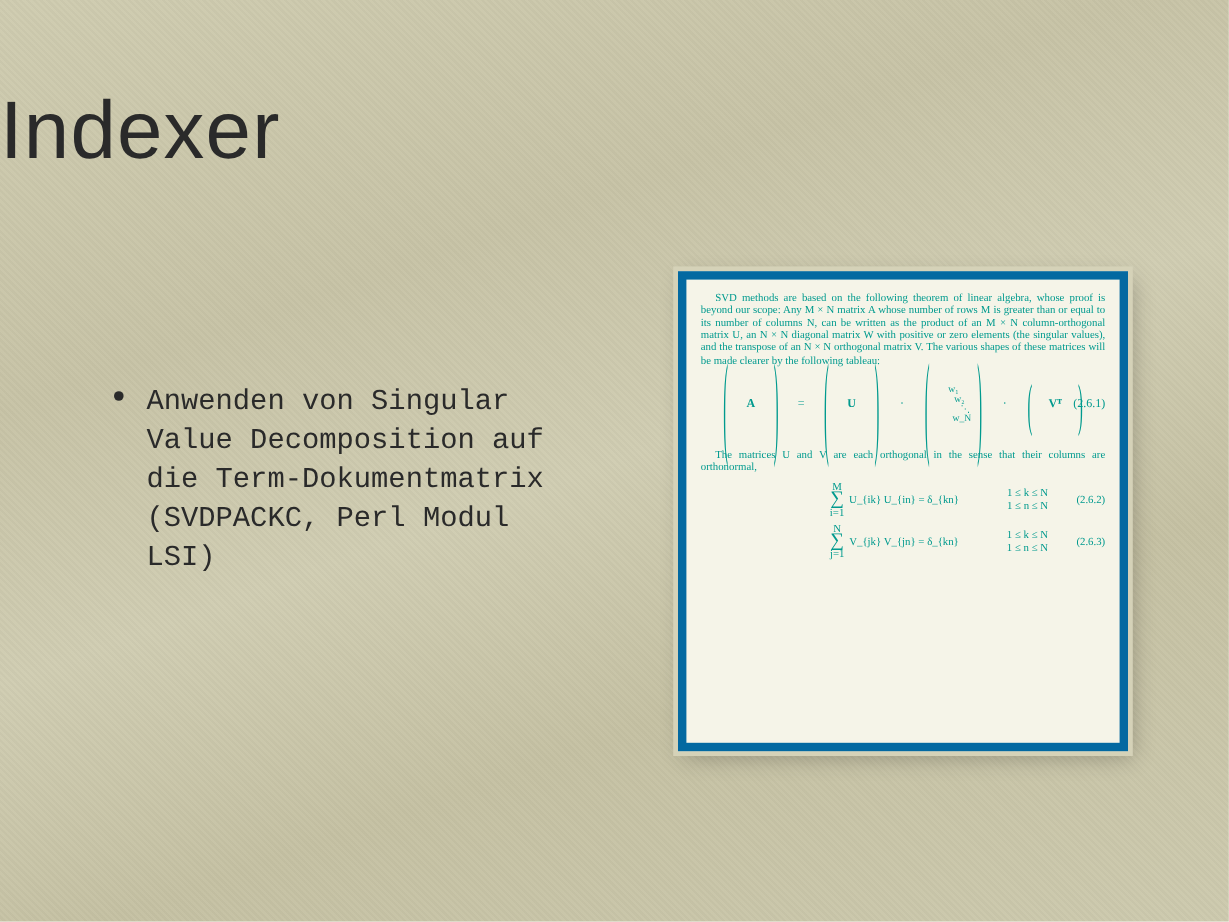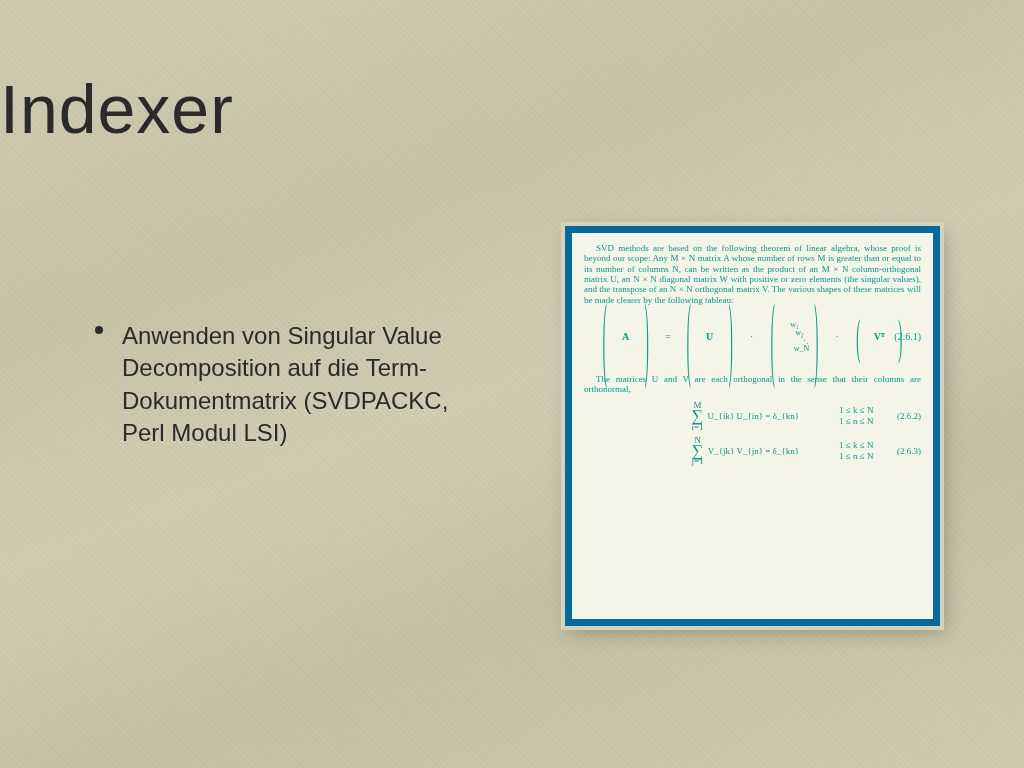--- a/index.html
+++ b/index.html
@@ -35,20 +35,21 @@
     letter-spacing: 1px;
   }
   .bullet-block {
     position: absolute;
     top: 320px;
     left: 100px;
     width: 360px;
     color: #2a2a2a;
     font-size: 24px;
     line-height: 1.35;
+    font-family: Liberation Mono, monospace;
   }
   .bullet-block .dot {
     position: absolute;
     left: -5px;
     top: 6px;
     width: 8px;
     height: 8px;
     background: #2a2a2a;
     border-radius: 50%;
   }

